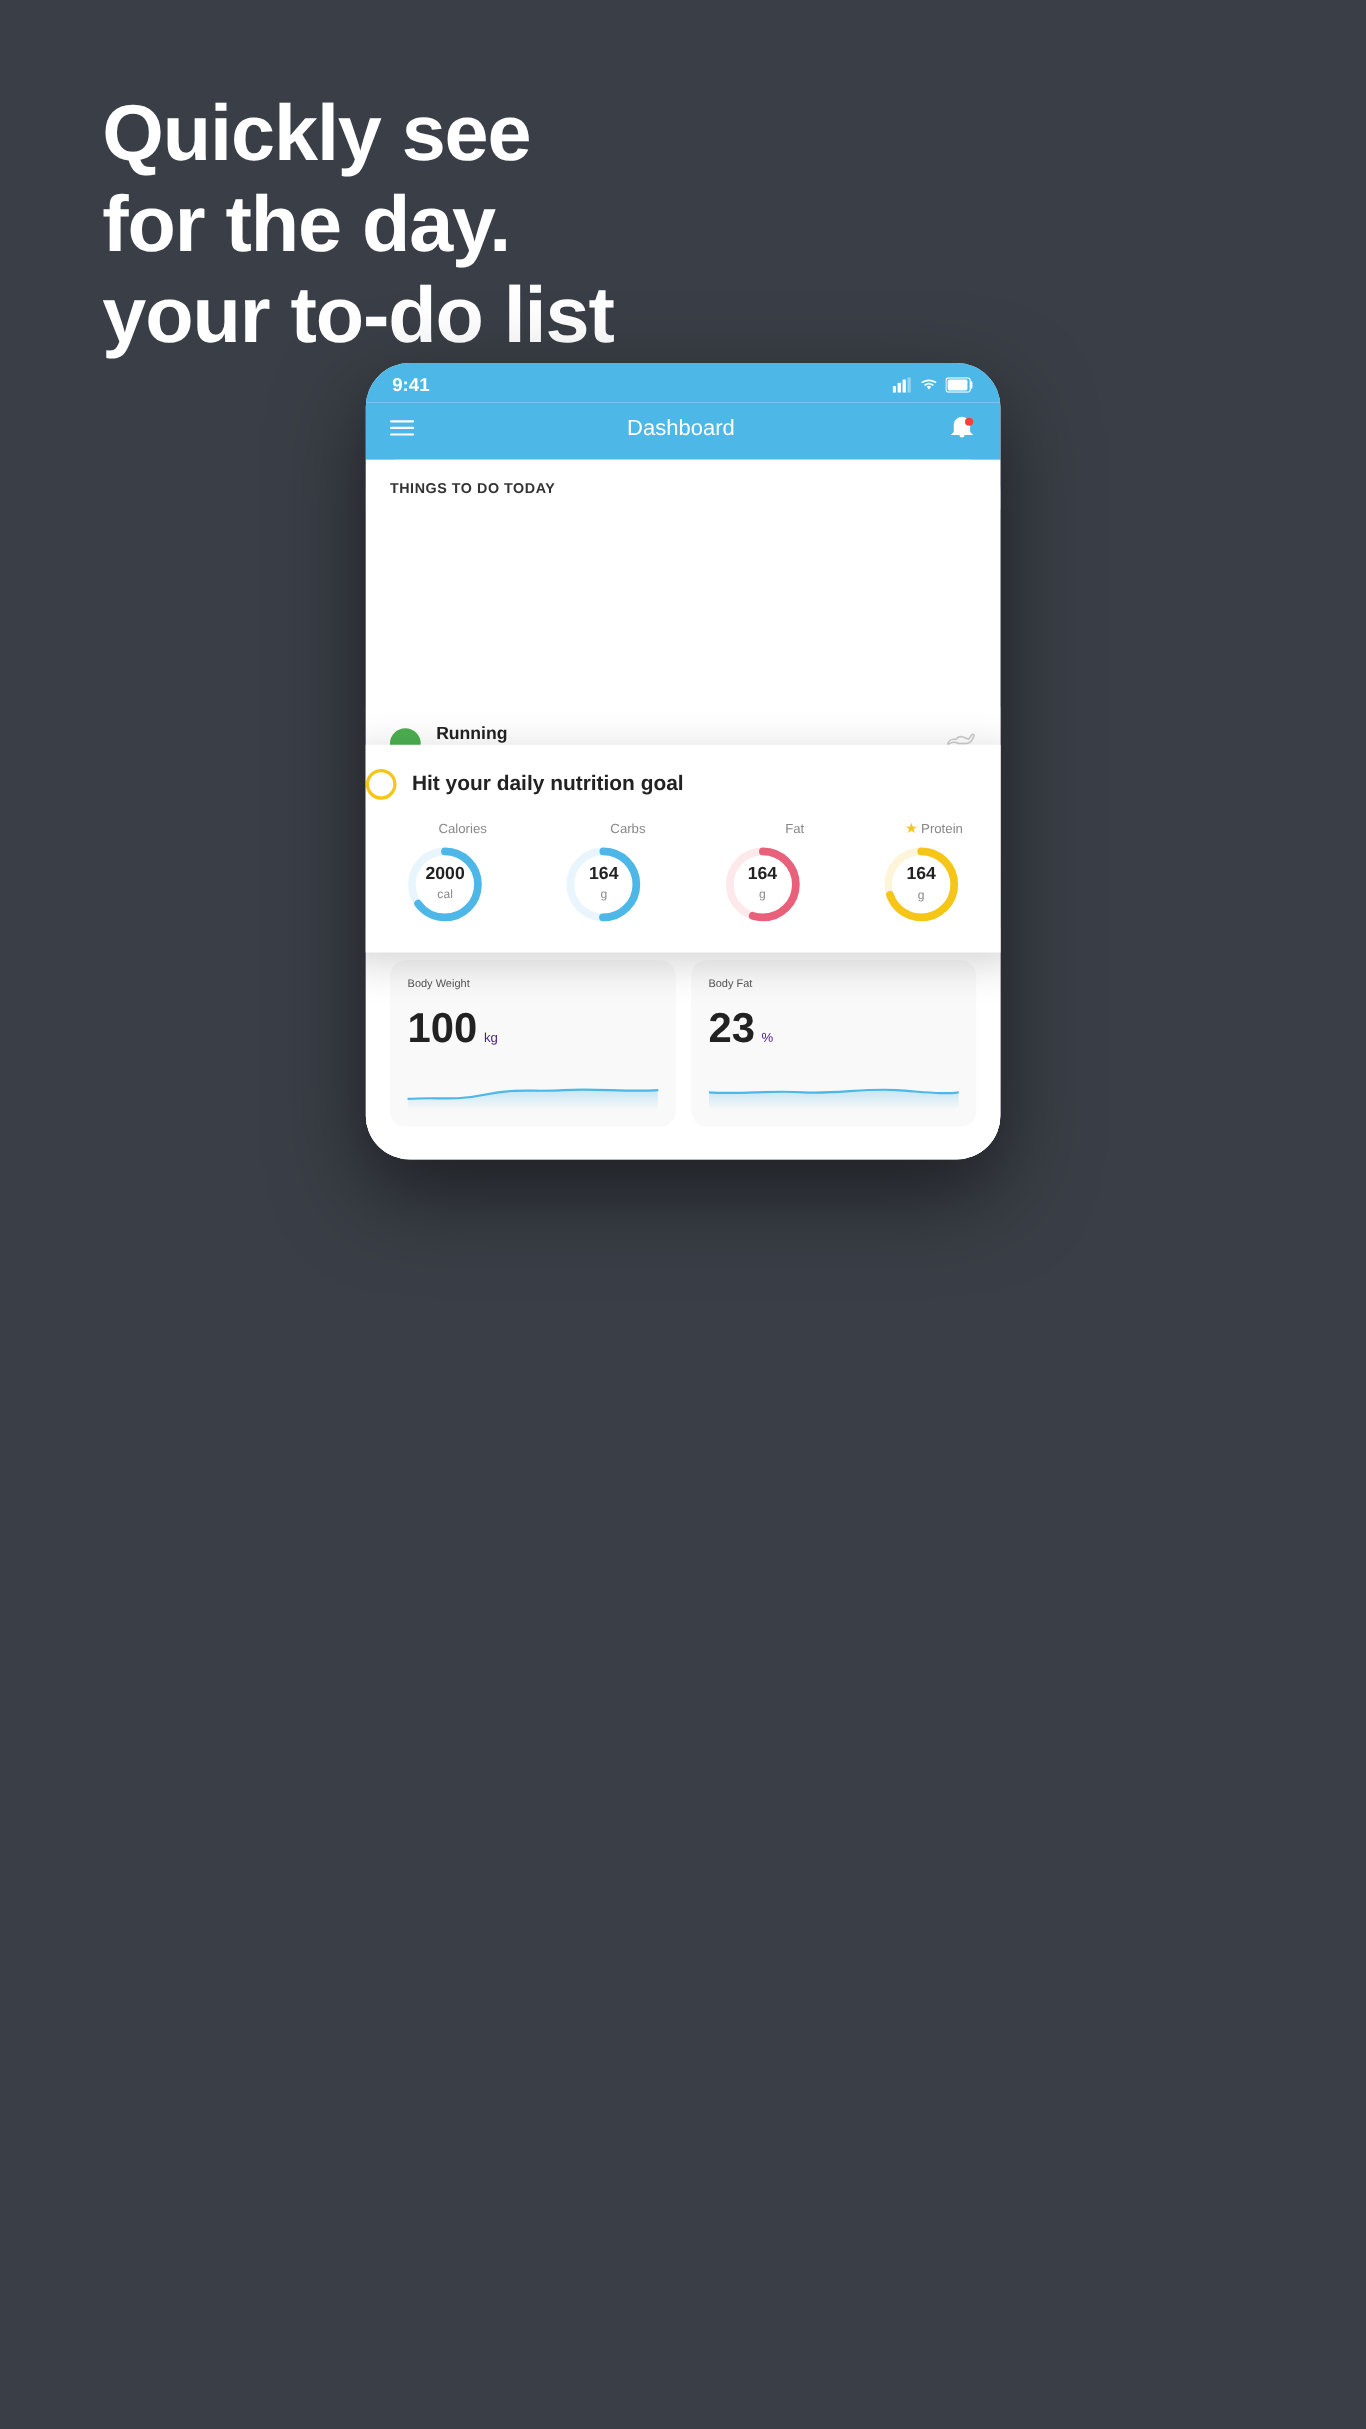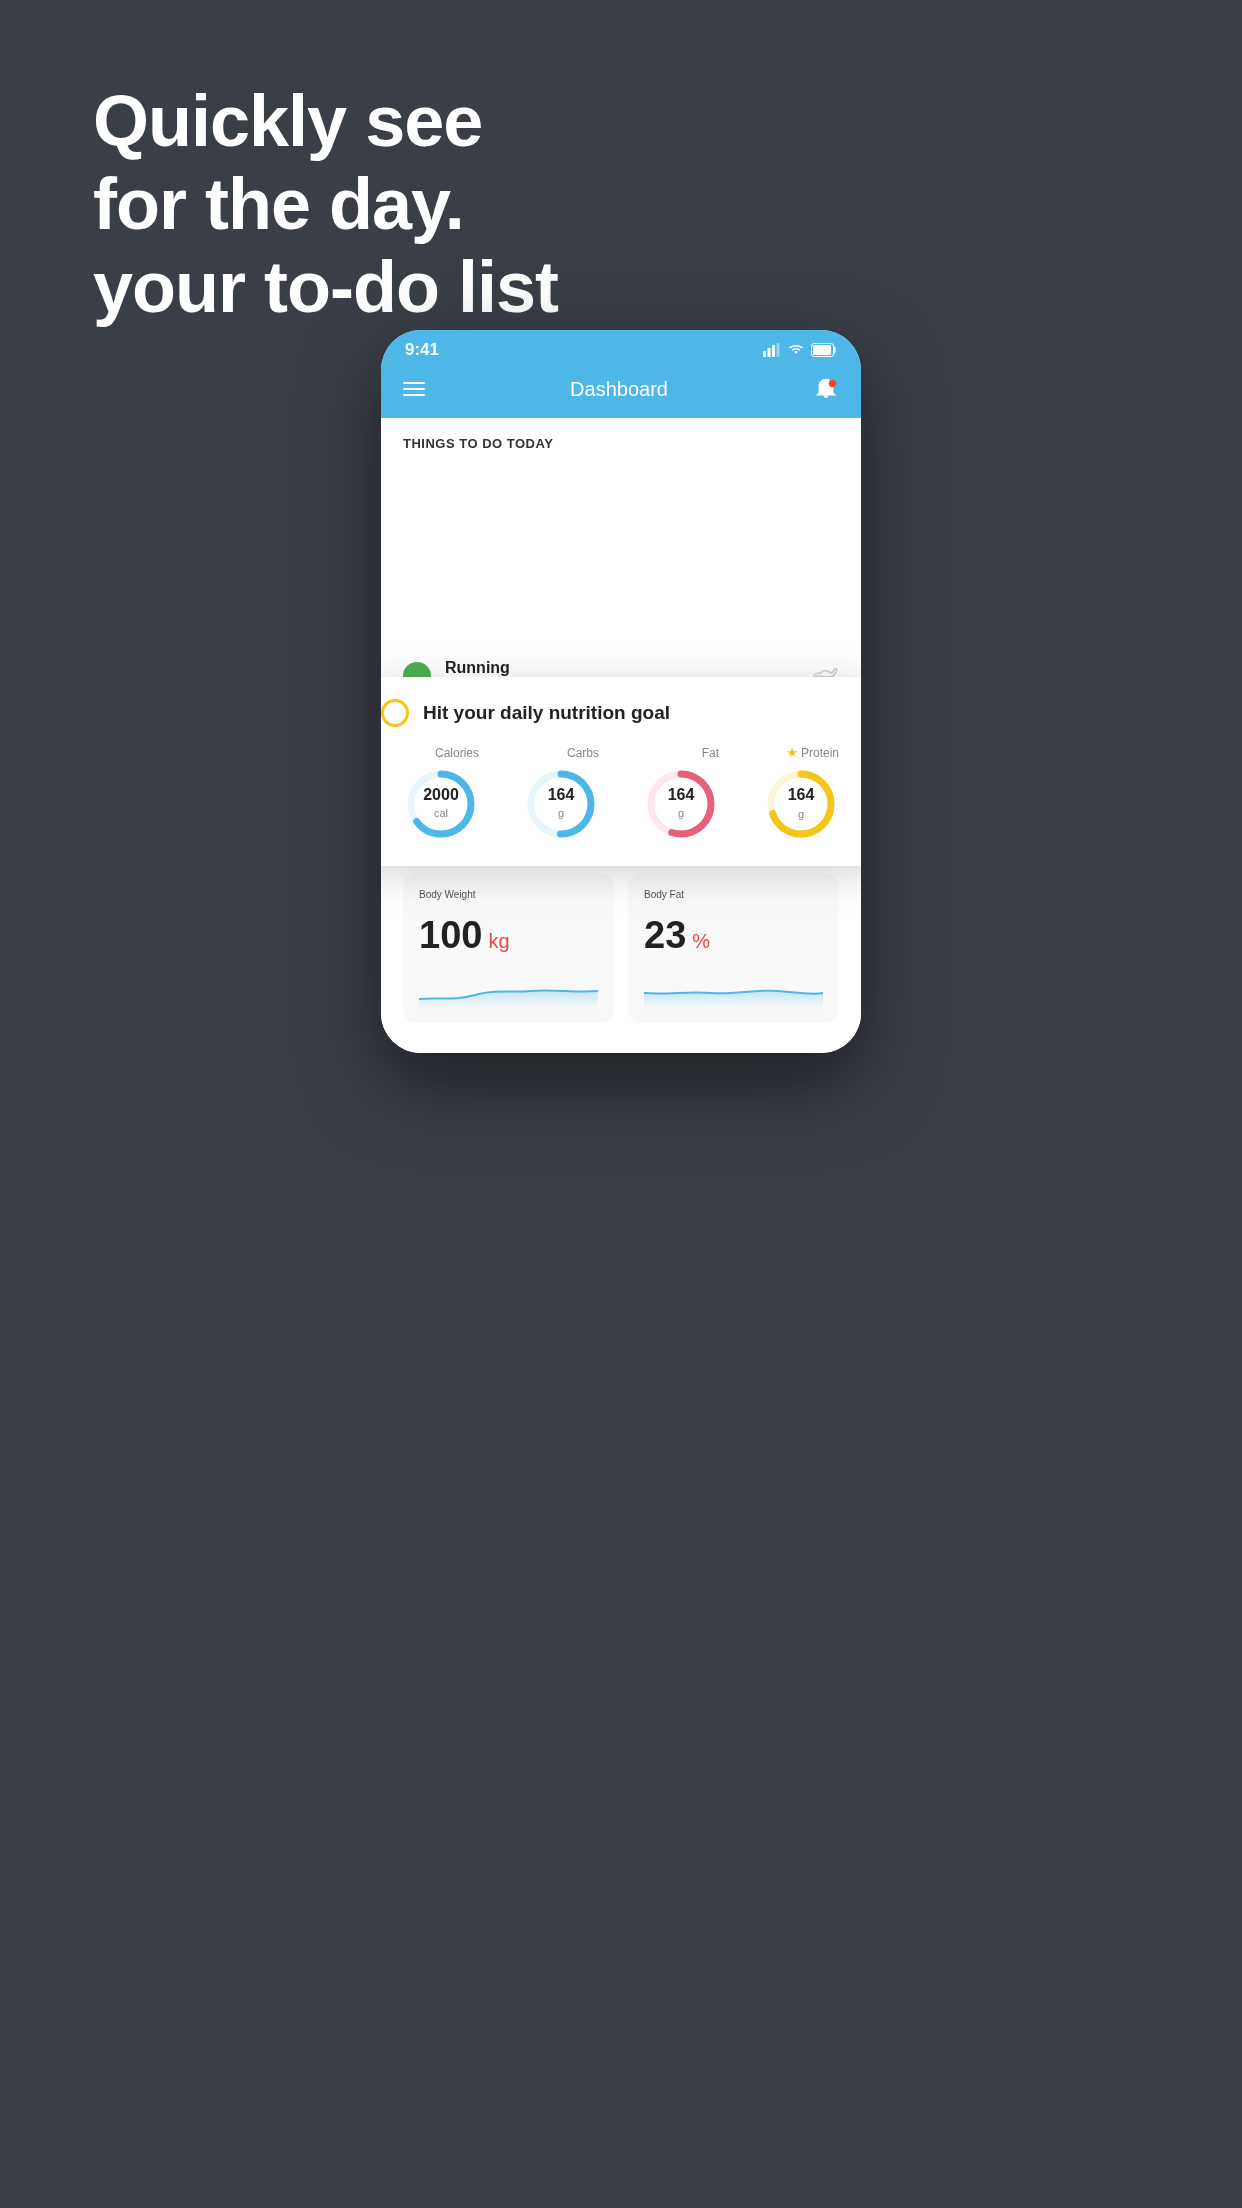--- a/index.html
+++ b/index.html
@@ -24,21 +24,21 @@
       letter-spacing: -1px;
       margin-left: 25px;
     }
 
     
     .phone-shell {
       position: absolute;
       top: 330px;
       left: 50%;
       transform: translateX(-50%);
-      width: 480px;
+      width: 577px;
       background: #f2f2f7;
       border-radius: 40px;
       box-shadow: 0 30px 80px rgba(0,0,0,0.5);
       overflow: hidden;
     }
 
     
     .status-bar {
       background: #4db8e8;
       display: flex;
@@ -302,22 +302,22 @@
       margin-bottom: 16px;
     }
 
     .progress-big-num {
       font-size: 38px;
       font-weight: 700;
       color: #222;
     }
 
     .progress-unit {
-      font-size: 20px;
-      color: #ef4444;
+      font-size: 12px;
+      color: #4c1d95;
       text-align: center;
     }
 
     .sparkline {
       width: 100%;
       height: 36px;
     }
 
     
     .dark-overlay {

